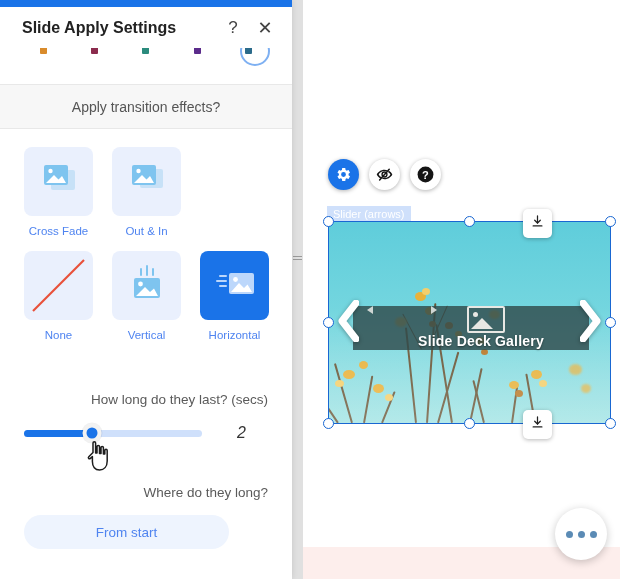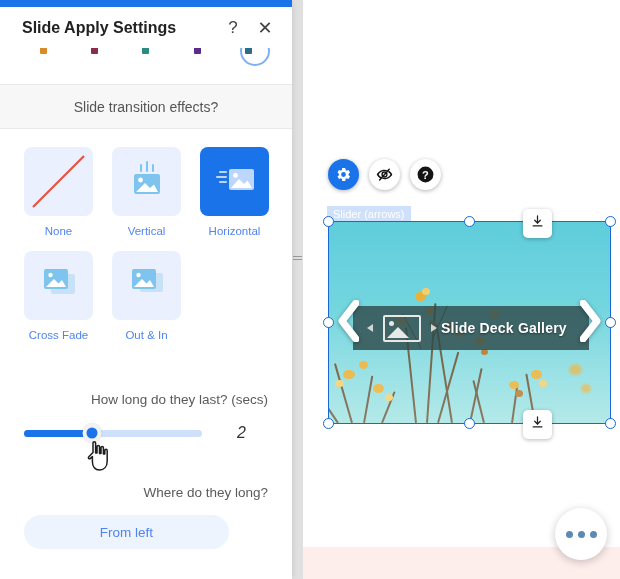--- a/index.html
+++ b/index.html
@@ -57,21 +57,21 @@
   .haze{position:absolute;left:0;bottom:0;width:100%;height:58%;
     background:linear-gradient(180deg,rgba(255,255,255,0) 0%,rgba(255,255,255,.22) 100%);}
   .stem{position:absolute;background:#6a5637;transform-origin:bottom center;border-radius:1px;}
   .petal{position:absolute;border-radius:50%;background:#e8b23a;}
   .petal.dk{background:#b8792a;}
   .petal.lt{background:#f3cf6b;}
   .blur{filter:blur(1.1px);opacity:.75;}
 
   .caption-bar{
     position:absolute;left:24px;top:84px;width:236px;height:44px;
-    background:rgba(47,74,76,.82);display:flex;align-items:center;
+    background:rgba(47,74,76,.82);display:flex;align-items:center;flex-direction:column;
   }
   .cap-imgicon{
     margin-left:30px;width:38px;height:27px;border:2px solid #e8e8e4;
     border-radius:2px;position:relative;box-sizing:border-box;background:transparent;
   }
   .cap-imgicon .dot{position:absolute;left:4px;top:4px;width:5px;height:5px;border-radius:50%;background:#e8e8e4;}
   .cap-imgicon .mtn{position:absolute;left:2px;bottom:2px;width:0;height:0;
     border-left:11px solid transparent;border-right:11px solid transparent;border-bottom:11px solid #e8e8e4;}
   .cap-arrow{position:absolute;width:0;height:0;}
   .cap-arrow.l{left:14px;border-top:4px solid transparent;border-bottom:4px solid transparent;border-right:6px solid #cfd6d4;}
@@ -348,23 +348,53 @@
       <div class="clip-row">
         <div class="clip-chip" style="background:#d98b2b;"></div>
         <div class="clip-chip" style="background:#8b2b4d;"></div>
         <div class="clip-chip" style="background:#2b8b7d;"></div>
         <div class="clip-chip" style="background:#5b2b8b;"></div>
         <div class="clip-chip" style="background:#2b6b8b;"></div>
       </div>
       <div class="clip-toggle"></div>
     </div>
 
-    <div class="sect-head">Slide transition effects?</div>
+    <div class="sect-head">Apply transition effects?</div>
 
     <div class="tiles">
+      <div class="tile-row">
+        <div class="tile">
+          <div class="tile-box">
+            <span>
+              <svg width="44" height="40" viewBox="0 0 44 40">
+                <rect x="14" y="10" width="24" height="20" rx="2" fill="#a9d6f2" opacity=".55"></rect>
+                <rect x="7" y="5" width="24" height="20" rx="2" fill="#7ec4ef"></rect>
+                <circle cx="13.5" cy="11" r="2.2" fill="#ffffff"></circle>
+                <path d="M9 23 L17 15 L21.5 19.5 L25 16 L29 23 Z" fill="#ffffff"></path>
+              </svg>
+            </span>
+          </div>
+          <div class="tile-cap">Cross Fade</div>
+        </div>
+
+        <div class="tile">
+          <div class="tile-box">
+            <span>
+              <svg width="44" height="40" viewBox="0 0 44 40">
+                <rect x="15" y="9" width="23" height="19" rx="2" fill="#a9d6f2" opacity=".55"></rect>
+                <rect x="7" y="5" width="24" height="20" rx="2" fill="#7ec4ef"></rect>
+                <circle cx="13.5" cy="11" r="2.2" fill="#ffffff"></circle>
+                <path d="M9 23 L17 15 L21.5 19.5 L25 16 L29 23 Z" fill="#ffffff"></path>
+              </svg>
+            </span>
+          </div>
+          <div class="tile-cap">Out &amp; In</div>
+        </div>
+      </div>
+
       <div class="tile-row">
 
         <div class="tile">
           <div class="tile-box">
             <svg class="slash" viewBox="0 0 55 55">
               <line x1="2" y1="53" x2="53" y2="2" stroke="#e8503a" stroke-width="2.2"></line>
             </svg>
           </div>
           <div class="tile-cap">None</div>
         </div>
@@ -394,67 +424,37 @@
                 <line x1="7" y1="13" x2="13" y2="13" stroke="#bcd7fb" stroke-width="2" stroke-linecap="round"></line>
                 <rect x="16" y="10" width="25" height="21" rx="2" fill="#bcd7fb"></rect>
                 <circle cx="22.5" cy="16.5" r="2.4" fill="#ffffff"></circle>
                 <path d="M18 29 L26 20 L31 25 L34.5 21.5 L39 29 Z" fill="#ffffff"></path>
               </svg>
             </span>
           </div>
           <div class="tile-cap">Horizontal</div>
         </div>
       </div>
-
-      <div class="tile-row">
-        <div class="tile">
-          <div class="tile-box">
-            <span>
-              <svg width="44" height="40" viewBox="0 0 44 40">
-                <rect x="14" y="10" width="24" height="20" rx="2" fill="#a9d6f2" opacity=".55"></rect>
-                <rect x="7" y="5" width="24" height="20" rx="2" fill="#7ec4ef"></rect>
-                <circle cx="13.5" cy="11" r="2.2" fill="#ffffff"></circle>
-                <path d="M9 23 L17 15 L21.5 19.5 L25 16 L29 23 Z" fill="#ffffff"></path>
-              </svg>
-            </span>
-          </div>
-          <div class="tile-cap">Cross Fade</div>
-        </div>
-
-        <div class="tile">
-          <div class="tile-box">
-            <span>
-              <svg width="44" height="40" viewBox="0 0 44 40">
-                <rect x="15" y="9" width="23" height="19" rx="2" fill="#a9d6f2" opacity=".55"></rect>
-                <rect x="7" y="5" width="24" height="20" rx="2" fill="#7ec4ef"></rect>
-                <circle cx="13.5" cy="11" r="2.2" fill="#ffffff"></circle>
-                <path d="M9 23 L17 15 L21.5 19.5 L25 16 L29 23 Z" fill="#ffffff"></path>
-              </svg>
-            </span>
-          </div>
-          <div class="tile-cap">Out &amp; In</div>
-        </div>
-      </div>
     </div>
 
     <div class="field" style="top:392px;">
       <div class="field-label">How long do they last? (secs)</div>
       <div class="slider-wrap">
         <div class="track">
           <div class="track-fill" id="trackFill" style="width: 38%;"></div>
           <div class="knob" id="sliderKnob" style="left: 38%;"></div>
         </div>
         <div class="slider-val">2</div>
       </div>
     </div>
 
     <div class="field" style="top:485px;">
       <div class="field-label">Where do they long?</div>
       <div class="seg">
-        <div class="seg-btn">From left</div>
+        <div class="seg-btn">From start</div>
       </div>
     </div>
 
     <div class="cursor" style="left:86px;top:440px;">
       <svg width="26" height="32" viewBox="0 0 26 32">
         <path d="M7 3 C7 1.4 9.6 1.4 9.6 3 L9.6 13 L11 13 L11 6.5 C11 5 13.5 5 13.5 6.5 L13.5 13.4
                  L15 13.4 L15 7.6 C15 6.1 17.4 6.1 17.4 7.6 L17.4 14 L18.8 14 L18.8 10.4
                  C18.8 9 21.2 9 21.2 10.4 L21.2 21 C21.2 26.6 18 30 13.6 30
                  C9 30 6.4 26.6 6.4 21.6 L6.4 16.5 L4.4 18.4 C3.2 19.6 1.6 18 2.8 16.7 L7 12.4 Z" fill="#ffffff" stroke="#1d1d1d" stroke-width="1.5" stroke-linejoin="round"></path>
       </svg>

